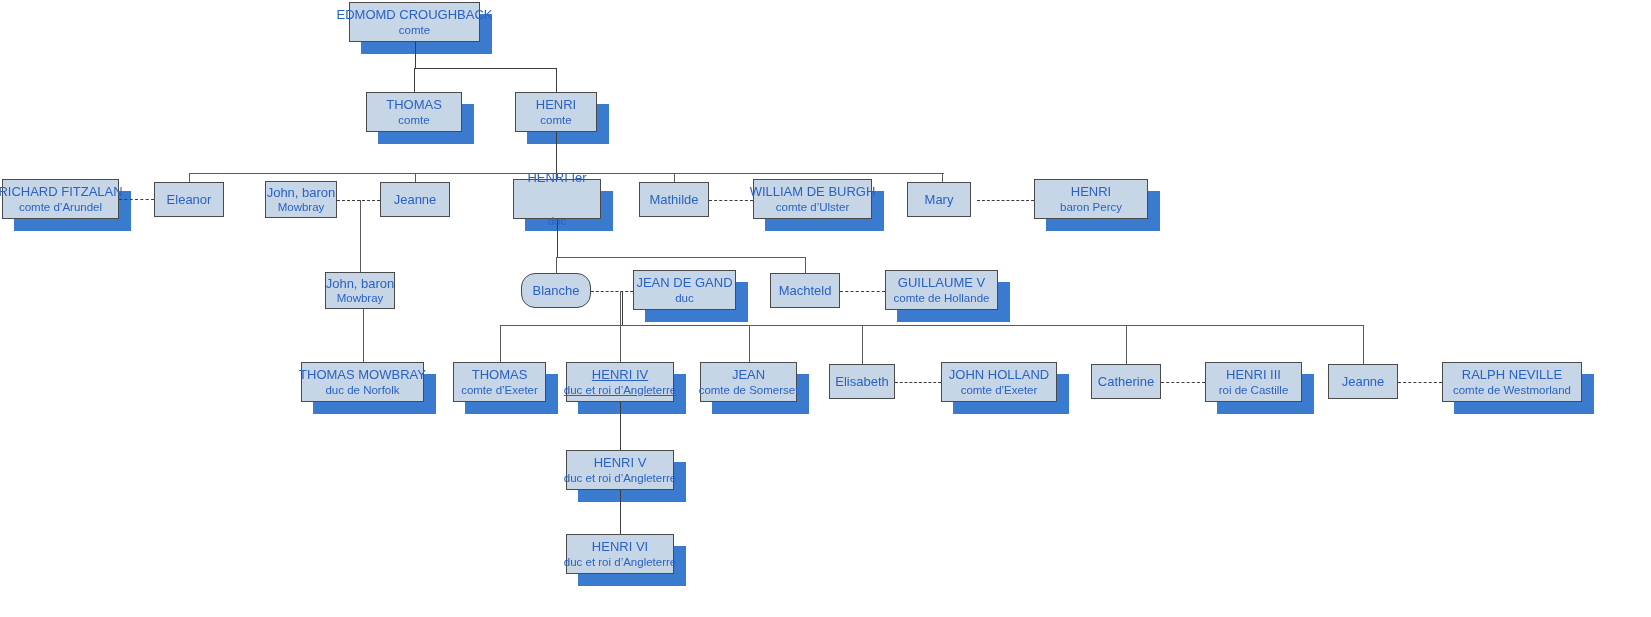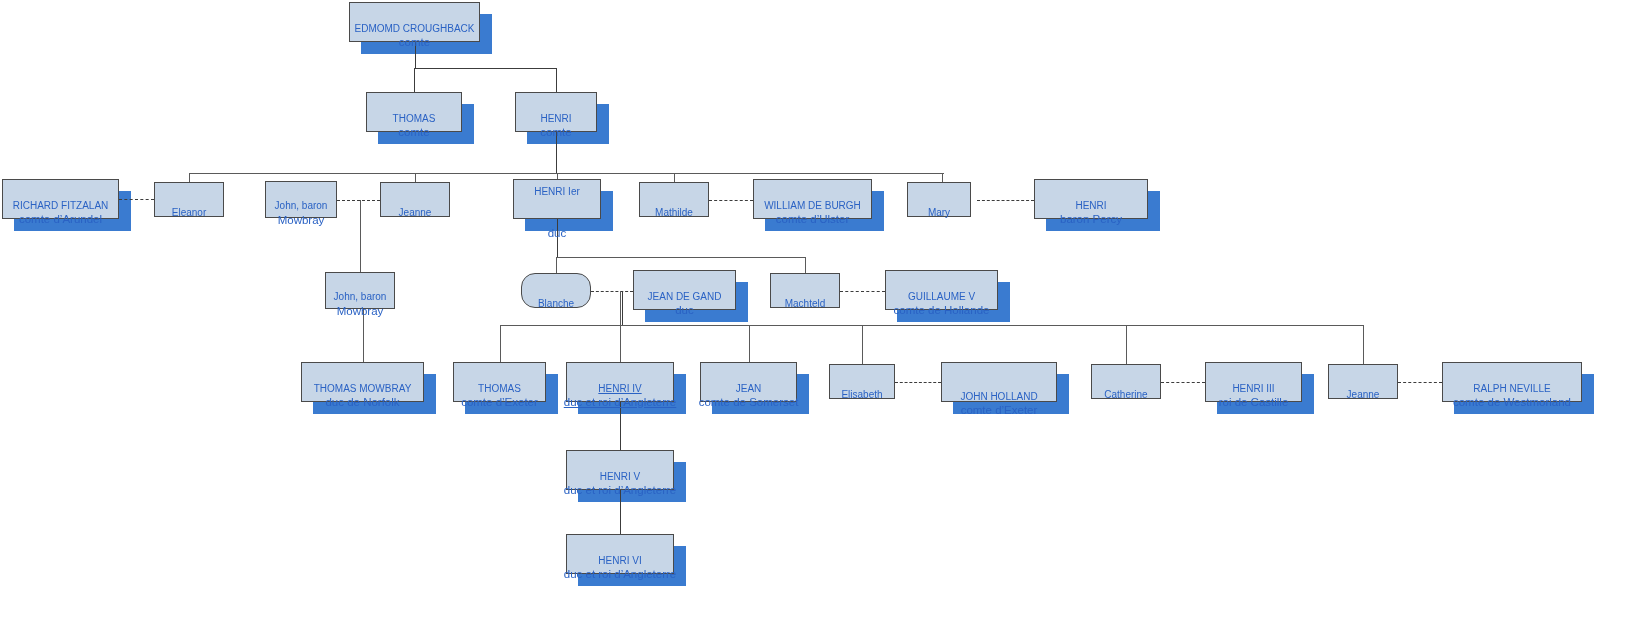--- a/index.html
+++ b/index.html
@@ -2,21 +2,21 @@
 <html><head>
 <meta charset="utf-8">
 <style>
   html,body{margin:0;padding:0;background:#ffffff;}
   body{font-family:"Liberation Sans",sans-serif;}
   #canvas{position:relative;width:1651px;height:617px;background:#ffffff;overflow:hidden;}
 
   .node{position:absolute;box-sizing:border-box;background:#c7d6e7;border:1.4px solid #4a4a4a;
         display:flex;flex-direction:column;align-items:center;justify-content:center;
         color:#2a62c4;text-align:center;line-height:1.22;z-index:5;}
-  .node .l1{font-size:10px;white-space:nowrap;margin-top:28px;}
+  .node .l1{font-size:13px;white-space:nowrap;}
   .node .l2{font-size:11.5px;white-space:nowrap;}
   .shadow{position:absolute;background:#3a7bd0;z-index:2;}
 
   .hline{position:absolute;background:#3c3c3c;height:1.3px;z-index:3;}
   .vline{position:absolute;background:#3c3c3c;width:1.3px;z-index:3;}
   .hline.thin{background:#5a5a5a;height:1px;}
   .vline.thin{background:#5a5a5a;width:1px;}
 
   .dash{position:absolute;height:0;border-top:1.6px dashed #3c3c3c;z-index:3;}
 </style>
@@ -159,21 +159,21 @@
         <span class="l1">HENRI IV</span>
         <span class="l2">duc et roi d’Angleterre</span>
       </div>
       <div class="node" style="left: 700px; top: 362px; width: 97px; height: 40px;">
         <span class="l1">JEAN</span>
         <span class="l2">comte de Somerset</span>
       </div>
       <div class="node" style="left: 829px; top: 364px; width: 66px; height: 35px;">
         <span class="l1">Elisabeth</span>
       </div>
-      <div class="node" style="left: 941px; top: 362px; width: 116px; height: 40px; justify-content: space-between;">
+      <div class="node" style="left: 941px; top: 362px; width: 116px; height: 40px;">
         <span class="l1">JOHN HOLLAND</span>
         <span class="l2">comte d’Exeter</span>
       </div>
       <div class="node" style="left: 1091px; top: 364px; width: 70px; height: 35px;">
         <span class="l1">Catherine</span>
       </div>
       <div class="node" style="left: 1205px; top: 362px; width: 97px; height: 40px;">
         <span class="l1">HENRI III</span>
         <span class="l2">roi de Castille</span>
       </div>

